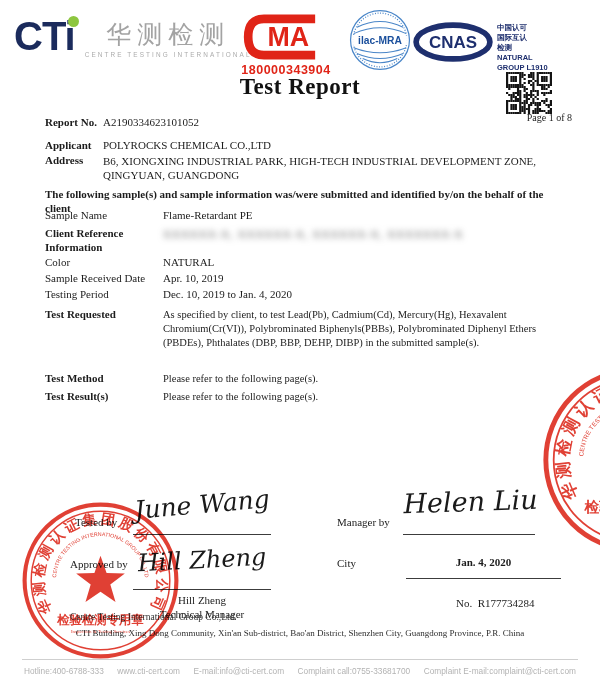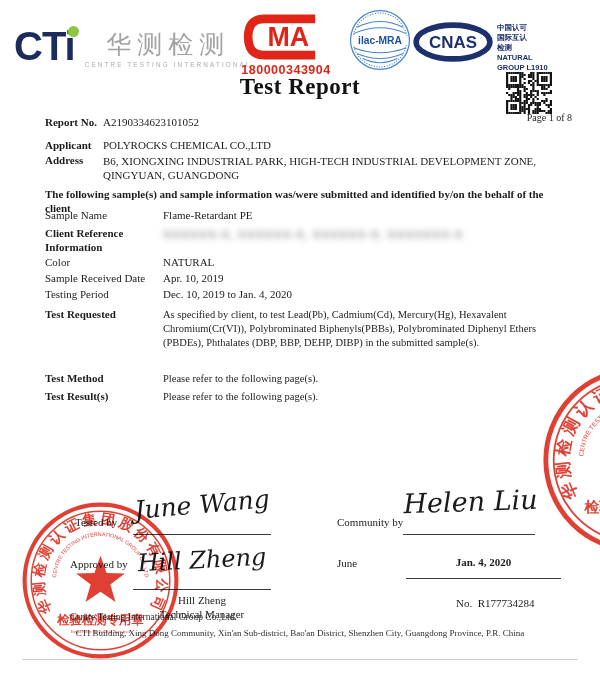--- a/index.html
+++ b/index.html
@@ -1,21 +1,21 @@
 <!DOCTYPE html>
 <html><head>
 <meta charset="utf-8">
 <style>
   html,body{margin:0;padding:0;background:#e8e8e8;}
   .page{position:relative;width:600px;height:700px;margin:0 auto;background:#ffffff;
         overflow:hidden;font-family:"Liberation Serif",serif;color:#1c1c1c;}
   .abs{position:absolute;}
 
   
-  .cti-logo{left:14px;top:26px;display:flex;align-items:flex-start;}
+  .cti-logo{left:14px;top:16px;display:flex;align-items:flex-start;}
   .cti-word{font-family:"Liberation Sans",sans-serif;font-weight:bold;font-size:40px;
             line-height:1;color:#1b2b5c;letter-spacing:-1px;position:relative;}
   .cti-dot{position:absolute;left:54px;top:0px;width:11px;height:11px;border-radius:50%;
            background:#8dc63f;}
   .cti-right{margin-left:10px;padding-top:6px;text-align:center;}
   .cti-cn{font-family:"Liberation Sans",sans-serif;font-size:25px;line-height:1;
           color:#a3a3a3;letter-spacing:6px;white-space:nowrap;}
   .cti-tag{font-family:"Liberation Sans",sans-serif;font-size:6.4px;color:#ababab;
            letter-spacing:2.1px;margin-top:4px;white-space:nowrap;}
 
@@ -400,35 +400,42 @@
   <div class="abs val" style="left:75px;top:516px">Tested by</div>
   <div class="abs sig" style="left:133px;top:490px;width:138px;font-size:25px;transform:rotate(-5deg)">June Wang</div>
   <div class="abs sig-line" style="left:133px;top:534px;width:138px"></div>
 
   <div class="abs val" style="left:70px;top:558px">Approved by</div>
   <div class="abs sig" style="left:133px;top:546px;width:138px;font-size:24px;transform:rotate(-3deg)">Hill Zheng</div>
   <div class="abs sig-line" style="left:133px;top:589px;width:138px"></div>
   <div class="abs small-cap" style="left:133px;top:594px;width:138px">Hill Zheng</div>
   <div class="abs small-cap" style="left:133px;top:608px;width:138px">Technical Manager</div>
 
-  <div class="abs val" style="left:337px;top:516px">Community by</div>
+  <div class="abs val" style="left:337px;top:516px">Manager by</div>
   <div class="abs sig" style="left:403px;top:486px;width:135px;font-size:27px;transform:rotate(-2deg)">Helen Liu</div>
   <div class="abs sig-line" style="left:403px;top:534px;width:132px"></div>
 
-  <div class="abs val" style="left:337px;top:557px">June</div>
+  <div class="abs val" style="left:337px;top:557px">City</div>
   <div class="abs small-cap" style="left:406px;top:556px;width:155px;font-weight:bold">Jan. 4, 2020</div>
   <div class="abs sig-line" style="left:406px;top:578px;width:155px"></div>
 
   <div class="abs val" style="left:456px;top:597px">
     <span>No.</span>&nbsp;&nbsp;<span>R177734284</span>
   </div>
 
   <div class="foot-company abs">Centre Testing International Group Co.,Ltd.</div>
   <div class="foot-addr abs">CTI Building, Xing Dong Community, Xin'an Sub-district, Bao'an District, Shenzhen City, Guangdong Province, P.R. China</div>
   <div class="foot-divider abs"></div>
+  <div class="foot-contacts abs">
+    <span>Hotline:400-6788-333</span>
+    <span>www.cti-cert.com</span>
+    <span>E-mail:info@cti-cert.com</span>
+    <span>Complaint call:0755-33681700</span>
+    <span>Complaint E-mail:complaint@cti-cert.com</span>
+  </div>
 
   <svg class="stamp stamp-left abs" viewBox="0 0 200 200">
     <defs>
       <path id="ringL" d="M 51.2,148.8 A 69,69 0 1 1 148.8,148.8"></path>
       <path id="engL" d="M 61.8,138.2 A 54,54 0 1 1 138.2,138.2"></path>
     </defs>
     <circle cx="100" cy="100" r="92" fill="none" stroke="#dd2b1e" stroke-width="5"></circle>
     <circle cx="100" cy="100" r="84" fill="none" stroke="#dd2b1e" stroke-width="1.8"></circle>
     <text font-size="17" font-weight="bold" fill="#dd2b1e" letter-spacing="4" font-family="Liberation Sans,sans-serif">
       <textPath href="#ringL" startOffset="50%" text-anchor="middle">华测检测认证集团股份有限公司</textPath>

